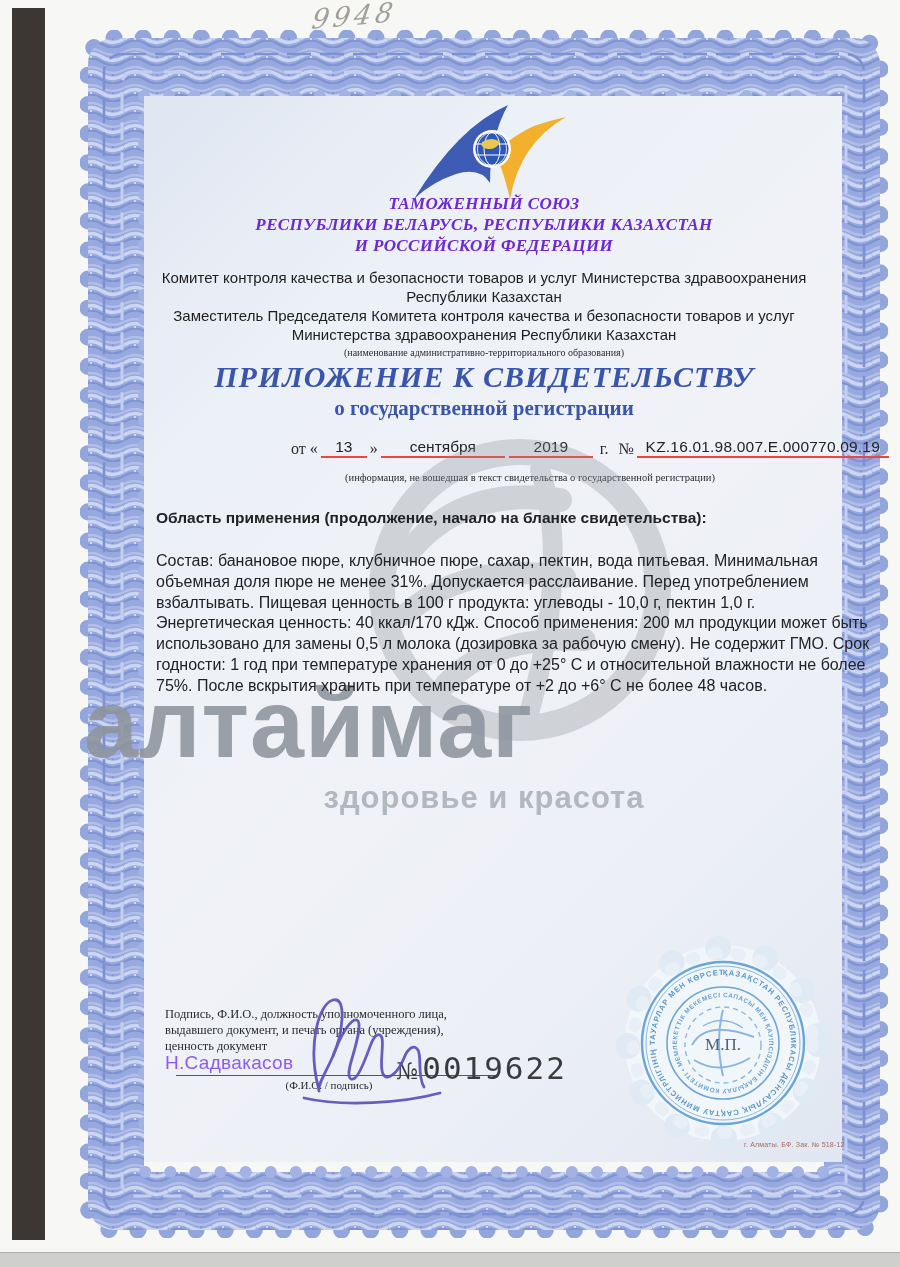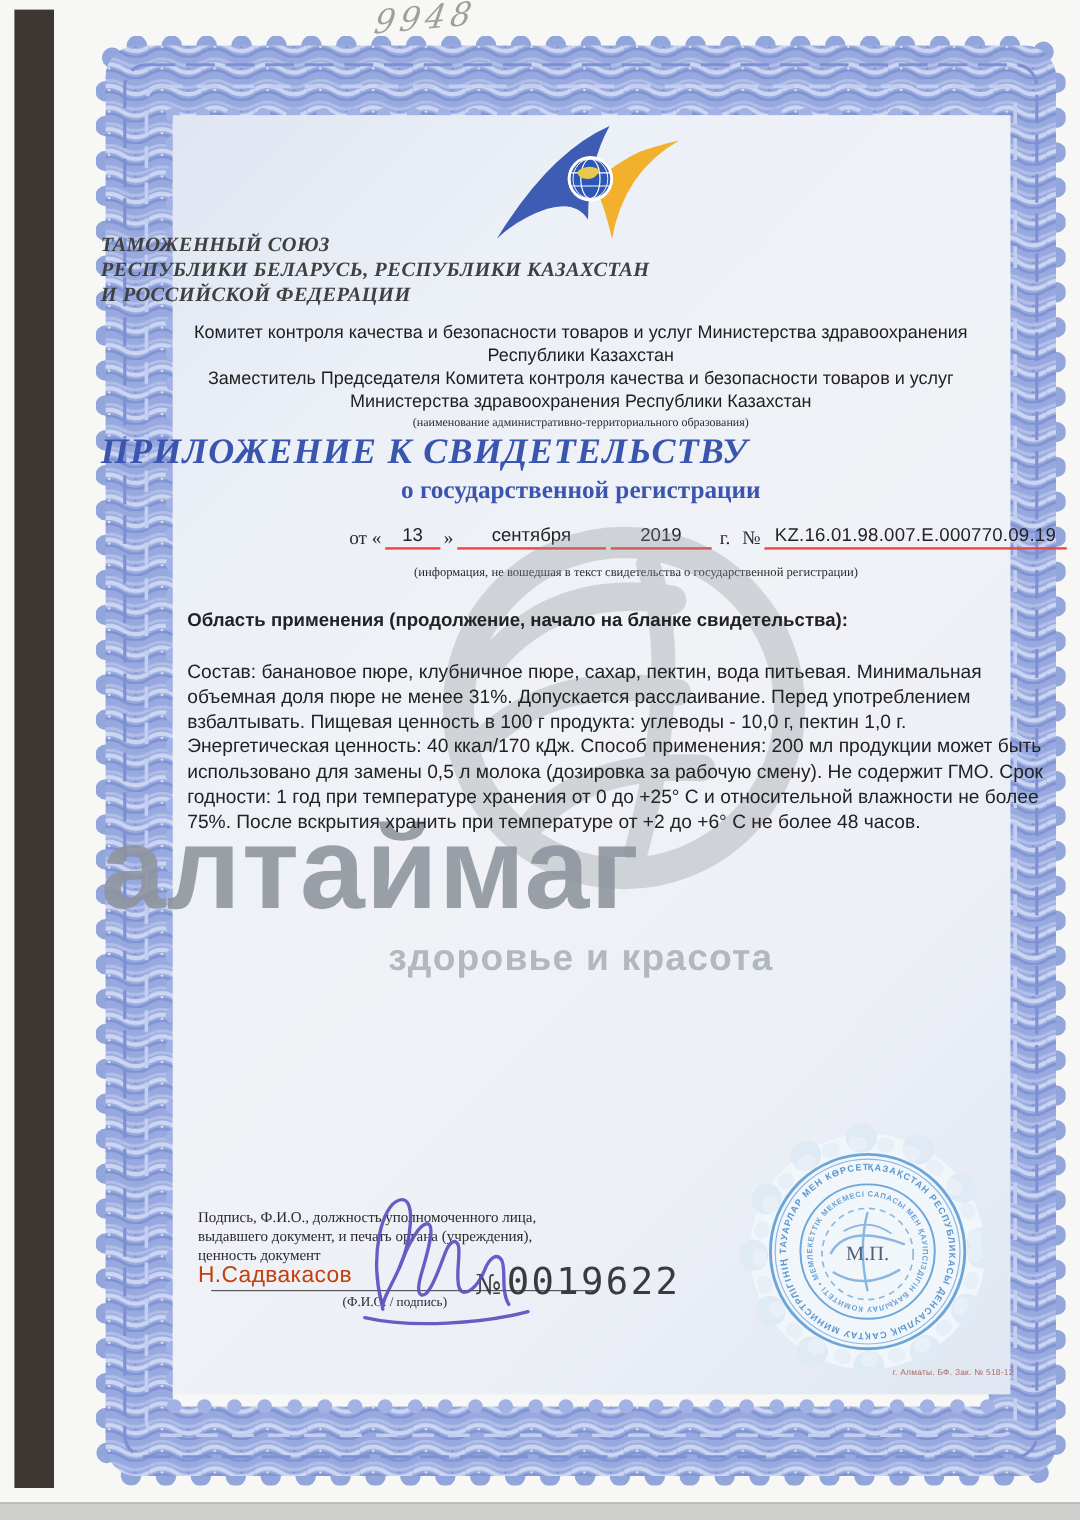--- a/index.html
+++ b/index.html
@@ -10,29 +10,29 @@
   
   .scan-strip-left{left:12px;top:8px;width:33px;height:1232px;background:#3d3734;}
   .scan-strip-bottom{left:0;top:1252px;width:900px;height:15px;background:#cfcfcd;border-top:1px solid #aeaeac;}
   .handwritten-note{left:312px;top:0px;font-family:"DejaVu Serif",serif;font-style:italic;font-size:27px;
     color:#94908a;transform:rotate(-5deg) skewX(-14deg);letter-spacing:4px;opacity:.85;}
   .cert-interior{left:144px;top:96px;width:698px;height:1066px;
     background:linear-gradient(135deg,#dfe6f2 0%,#ecf0f7 22%,#f0f2f6 50%,#eceff6 75%,#e0e7f2 100%);}
   .frame-svg{left:80px;top:30px;}
 
   
-  .union-block{left:84px;top:193px;width:800px;
+  .union-block{left:84px;top:193px;width:800px;text-align:center;
     font-family:"Liberation Serif",serif;font-weight:bold;font-style:italic;
-    color:#404040;font-size:17px;line-height:21px;letter-spacing:.4px;}
+    color:#6d28d9;font-size:17px;line-height:21px;letter-spacing:.4px;}
   .authority-block{left:84px;top:268px;width:800px;text-align:center;
     font-size:15px;line-height:19px;color:#1e1e1e;}
   .authority-caption{left:84px;top:347px;width:800px;text-align:center;
     font-family:"Liberation Serif",serif;font-size:10px;color:#2c2c34;}
 
-  .title-main{left:84px;top:360px;width:800px;
+  .title-main{left:84px;top:360px;width:800px;text-align:center;
     font-family:"Liberation Serif",serif;font-weight:bold;font-style:italic;
     font-size:30px;letter-spacing:1px;color:#3a55ae;}
   .title-sub{left:84px;top:396px;width:800px;text-align:center;
     font-family:"Liberation Serif",serif;font-weight:bold;
     font-size:21px;color:#3a55ae;}
 
   
   .dateline{left:288px;top:438px;width:600px;font-family:"Liberation Serif",serif;
     font-size:16px;color:#2a2a30;white-space:nowrap;}
   .dateline .cell{display:inline-block;border-bottom:2px solid #ef4444;text-align:center;
@@ -53,21 +53,21 @@
   
   .emblem-wm{left:350px;top:430px;z-index:1;opacity:.30;}
   .brand-wm{left:84px;top:668px;width:800px;text-align:left;z-index:1;
     font-weight:bold;font-size:97px;letter-spacing:1px;color:#8e949d;opacity:.88;}
   .tagline-wm{left:84px;top:780px;width:800px;text-align:center;z-index:1;
     font-weight:bold;font-size:31px;letter-spacing:1px;color:#b2b8c0;}
 
   
   .sig-captions{left:165px;top:1006px;width:330px;font-family:"Liberation Serif",serif;
     font-size:12.5px;line-height:16px;color:#2a2a30;z-index:3;}
-  .sig-name{left:165px;top:1052px;font-size:19px;color:#c2410c;letter-spacing:.3px;z-index:3;}
+  .sig-name{left:165px;top:1052px;font-size:19px;color:#8b5cf6;letter-spacing:.3px;z-index:3;}
   .sig-line{left:176px;top:1075px;width:322px;height:0;border-bottom:1.3px solid #55555c;z-index:2;}
   .sig-field-caption{left:244px;top:1079px;width:170px;text-align:center;
     font-family:"Liberation Serif",serif;font-size:11px;color:#2a2a30;z-index:2;}
   .signature-svg{left:288px;top:988px;z-index:4;}
 
   
   .seal-svg{left:606px;top:926px;z-index:3;}
 
   
   .doc-number{left:396px;top:1050px;white-space:nowrap;z-index:3;}

